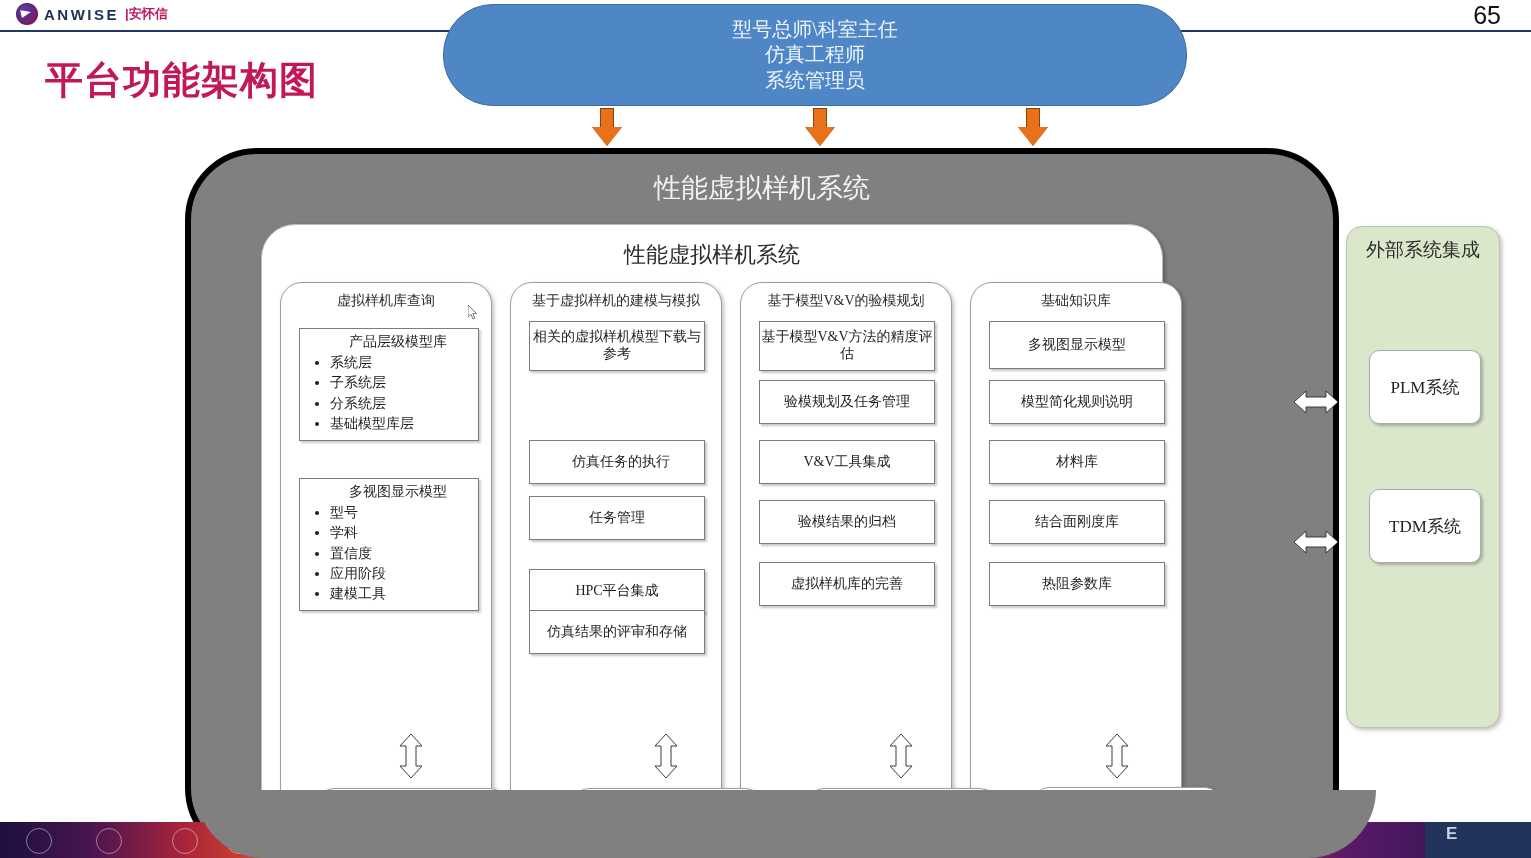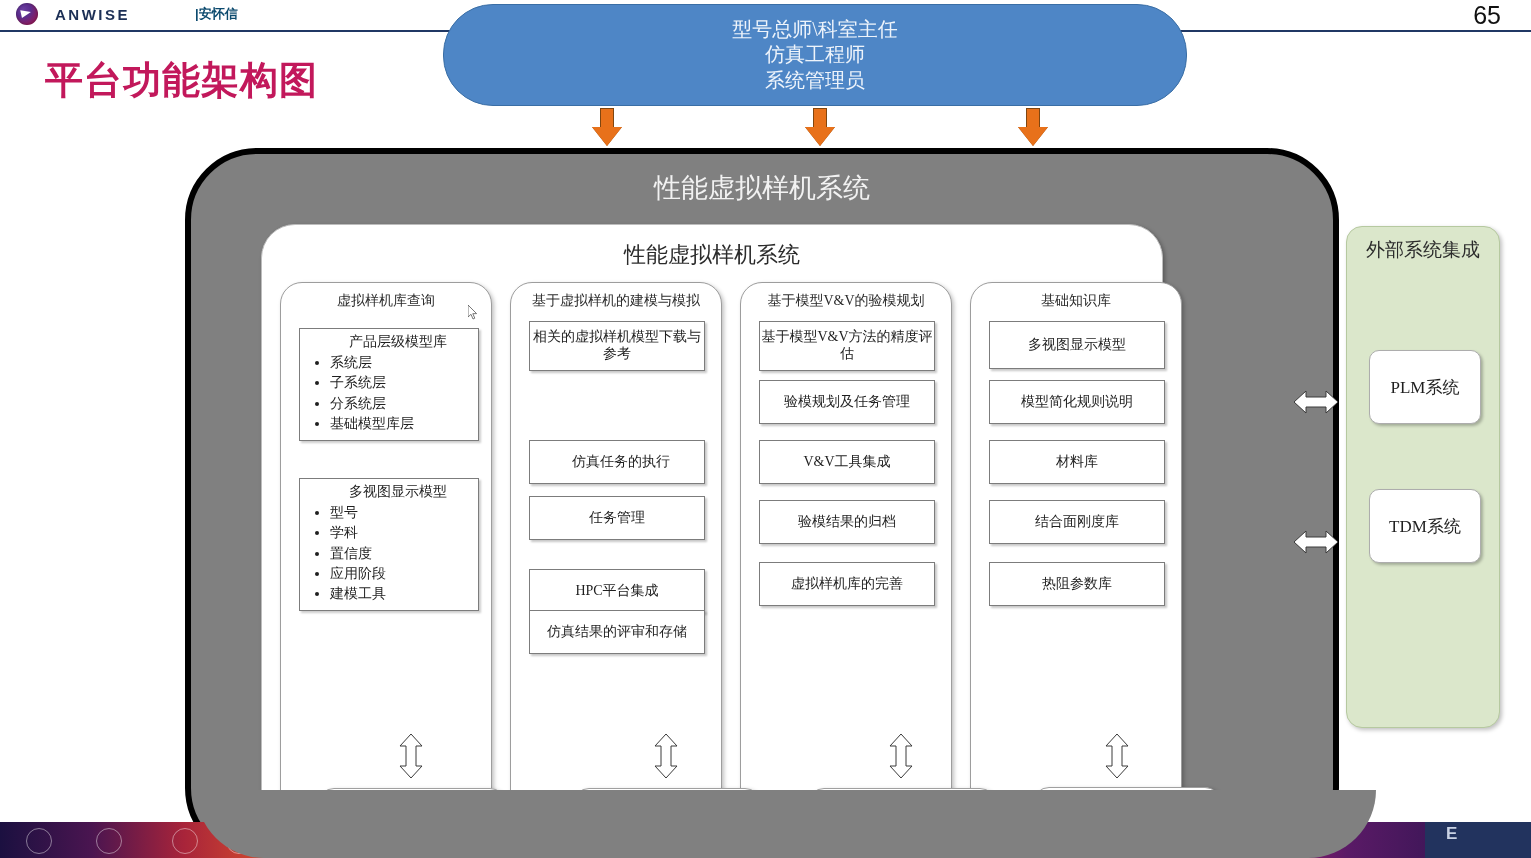--- a/index.html
+++ b/index.html
@@ -4,30 +4,30 @@
 <style>
   html,body{margin:0;padding:0;}
   body{
     width:1531px;height:858px;overflow:hidden;
     background:#ffffff;
     font-family:"Liberation Serif","DejaVu Serif",serif;
     position:relative;
   }
   
   #topbar{position:absolute;left:0;top:0;width:1531px;height:30px;background:#fff;}
-  #logo-wrap{position:absolute;left:16px;top:3px;display:flex;align-items:center;gap:17px;}
+  #logo-wrap{position:absolute;left:16px;top:3px;display:flex;align-items:center;gap:6px;}
   #logo-mark{width:22px;height:22px;border-radius:50%;
     background:radial-gradient(circle at 32% 30%, #6b3fa0 0%, #5b2d8e 35%, #8e1a5c 75%, #b3126b 100%);
     position:relative;box-shadow:inset 0 0 3px rgba(0,0,0,.4);}
   #logo-mark:after{content:"";position:absolute;left:5px;top:6px;width:0;height:0;
     border-left:10px solid #ffffff;border-top:4px solid transparent;border-bottom:4px solid transparent;
     transform:rotate(-12deg);}
   #logo-text{font-family:"Liberation Sans","DejaVu Sans",sans-serif;font-weight:bold;font-size:15px;
     letter-spacing:2.5px;color:#1c2f55;}
-  #logo-cn{font-family:"Liberation Sans","DejaVu Sans",sans-serif;font-weight:bold;font-size:13px;color:#0c4a6e;letter-spacing:0px;margin-left:48px;}
+  #logo-cn{font-family:"Liberation Sans","DejaVu Sans",sans-serif;font-weight:bold;font-size:13px;color:#be185d;letter-spacing:0px;}
   #page-no{position:absolute;right:30px;top:1px;font-family:"Liberation Sans","DejaVu Sans",sans-serif;
     font-size:25px;color:#111;}
   #rule{position:absolute;left:0;top:30px;width:1531px;height:2px;background:#203864;}
 
   
   #slide-title{position:absolute;left:45px;top:55px;font-family:"Liberation Sans","DejaVu Sans",sans-serif;
     font-weight:bold;font-size:38px;color:#c2185b;letter-spacing:1px;}
 
   
   #roles{position:absolute;left:443px;top:4px;width:742px;height:100px;

